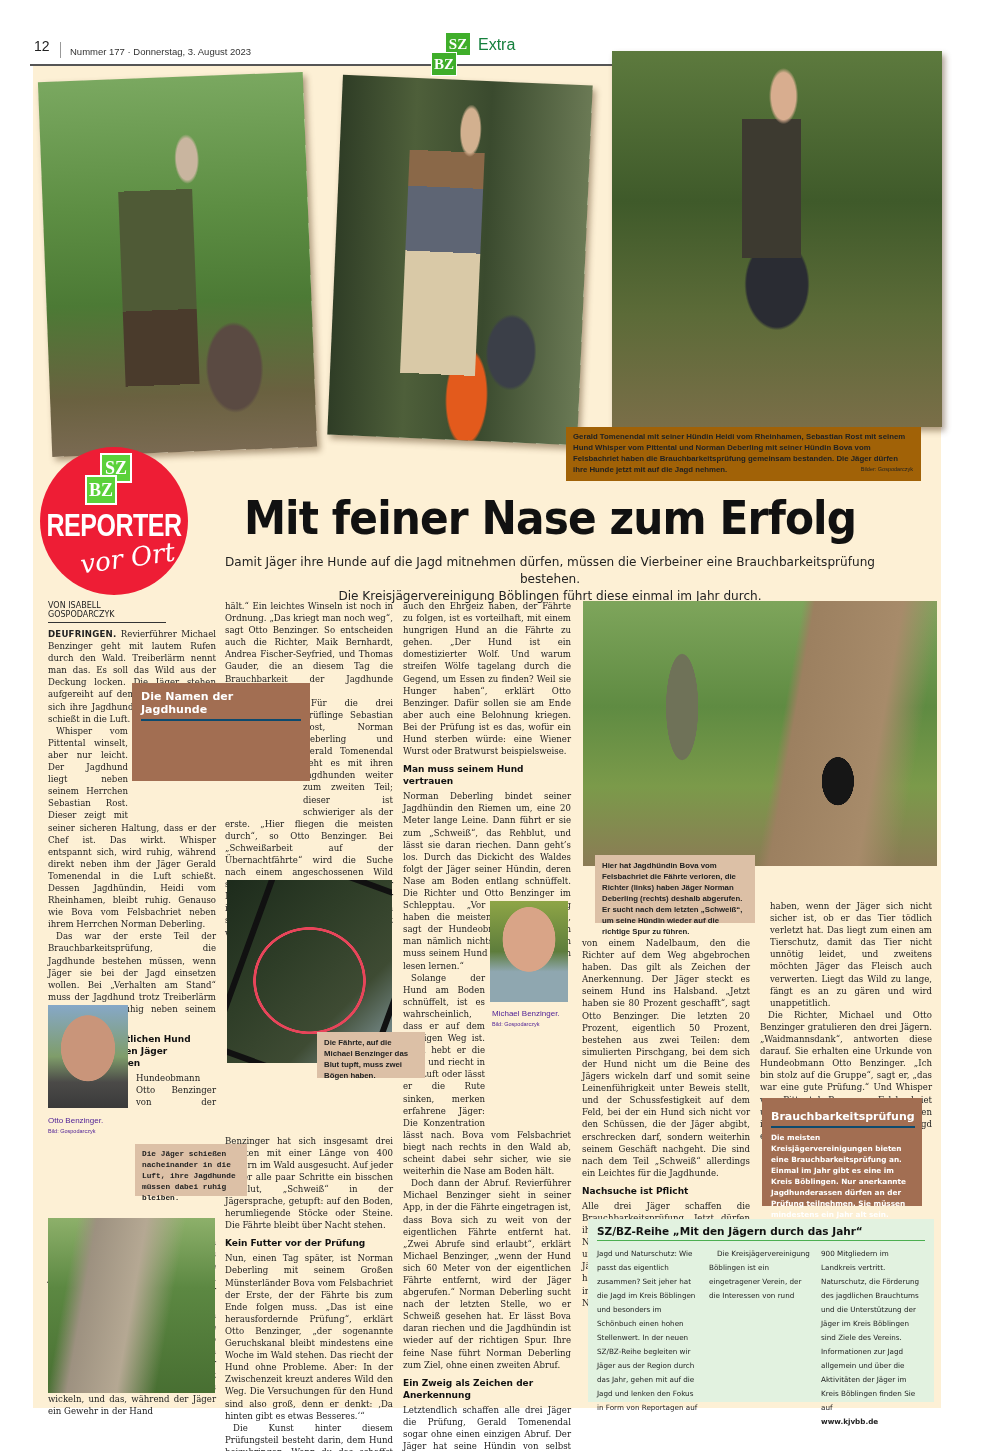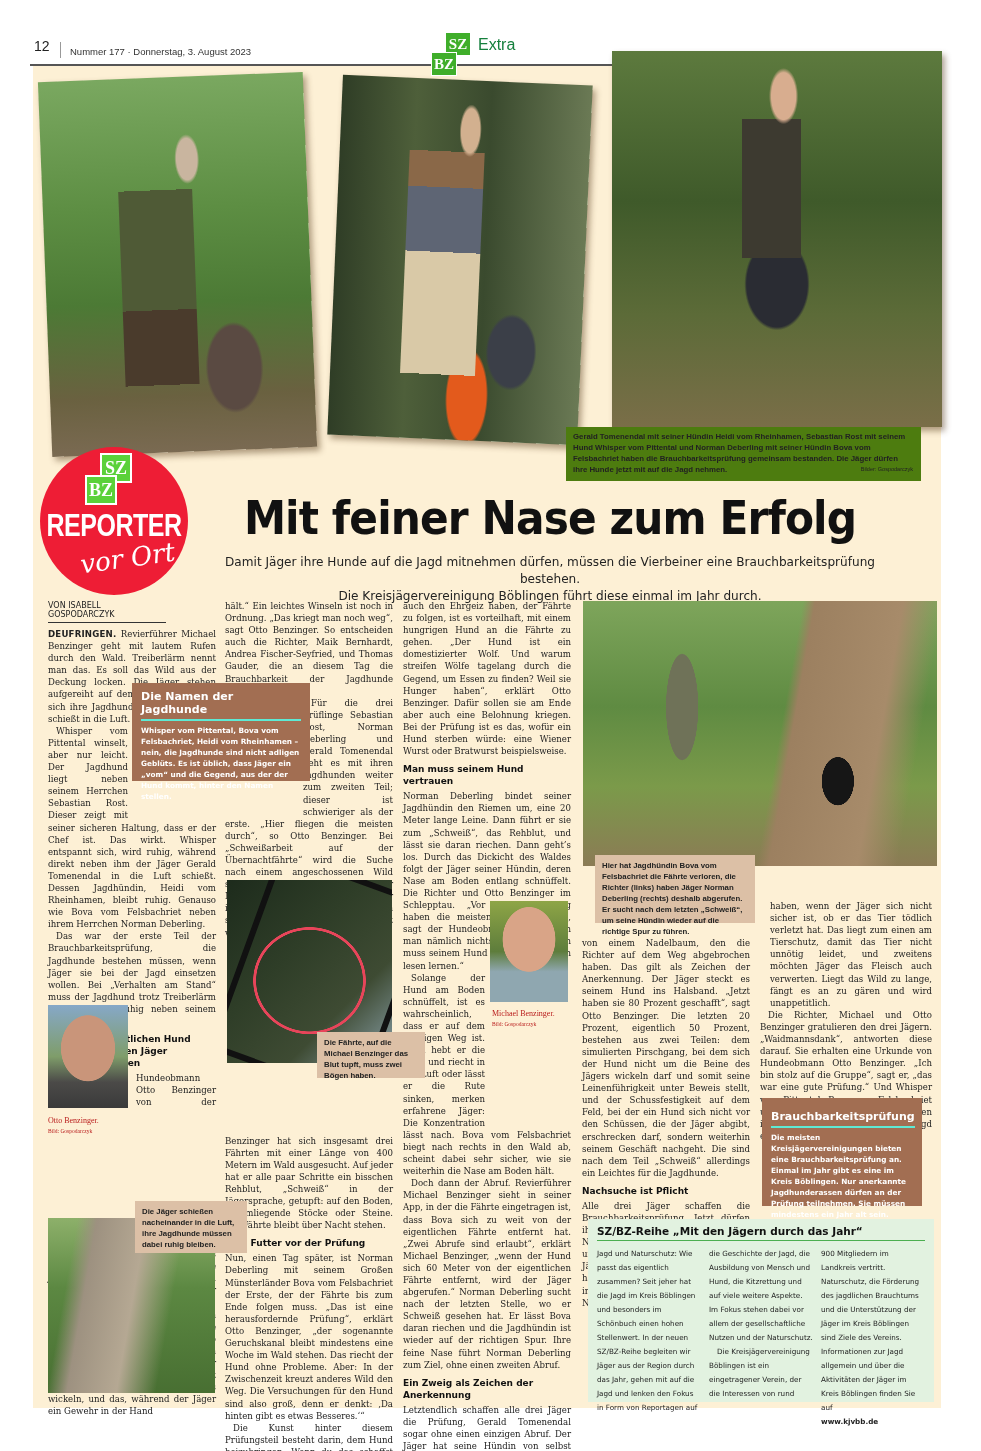--- a/index.html
+++ b/index.html
@@ -36,21 +36,21 @@
       radial-gradient(ellipse at 72% 75%, #3b3f48 0 9%, transparent 10%),
       linear-gradient(90deg, #2f3d26 0%, #4e5f3a 30%, #3a4a2e 60%, #6b7a55 100%); }
   .photo.p3 { left: 612px; top: 51px; width: 330px; height: 376px;
     background:
       radial-gradient(ellipse at 52% 12%, #d8ad8f 0 5%, transparent 6%),
       linear-gradient(180deg, transparent 18%, #3d3a30 18%, #3d3a30 55%, transparent 55%) 48% 0/18% 100% no-repeat,
       radial-gradient(ellipse at 50% 62%, #2a2c33 0 13%, transparent 14%),
       linear-gradient(180deg, #5d7a3e 0%, #3f5a2a 40%, #5c6b38 70%, #7a6e48 100%); }
 
   
-  .cap-top { position: absolute; left: 566px; top: 427px; width: 355px; height: 54px; background: #4d7c0f; padding: 4px 7px; font-family: "Liberation Sans", sans-serif; font-weight: bold; font-size: 7.8px; line-height: 11px; color: #222; z-index: 2; }
+  .cap-top { position: absolute; left: 566px; top: 427px; width: 355px; height: 54px; background: #a16207; padding: 4px 7px; font-family: "Liberation Sans", sans-serif; font-weight: bold; font-size: 7.8px; line-height: 11px; color: #222; z-index: 2; }
   .cap-top .credit { position: absolute; right: 8px; bottom: 6px; font-weight: normal; font-size: 5.5px; }
 
   
   .badge { position: absolute; left: 40px; top: 447px; width: 148px; height: 148px; border-radius: 50%; background: #ee1d35; z-index: 4; }
   .badge .bsq1 { position: absolute; left: 60px; top: 6px; width: 32px; height: 30px; background: #5bd13a; border: 2px solid #fff; color:#fff; font-family:"Liberation Serif",serif; font-weight:bold; font-size: 18px; text-align:center; line-height: 26px; }
   .badge .bsq2 { position: absolute; left: 45px; top: 28px; width: 32px; height: 30px; background: #5bd13a; border: 2px solid #fff; color:#fff; font-family:"Liberation Serif",serif; font-weight:bold; font-size: 18px; text-align:center; line-height: 26px; }
   .badge .reporter { position: absolute; left: 0; width: 148px; top: 64px; text-align: center; font-family: "Liberation Sans", sans-serif; font-weight: bold; font-size: 25px; color: #fff; letter-spacing: -0.5px; transform: scaleY(1.25); }
   .badge .vorort { position: absolute; left: 40px; top: 96px; font-family: "DejaVu Serif", serif; font-style: italic; font-size: 26px; color: #fff; transform: rotate(-8deg); }
 
   
@@ -66,29 +66,29 @@
   .dateline { font-weight: bold; font-family: "DejaVu Sans", sans-serif; letter-spacing: 0.2px; }
 
   .c1 { left: 48px; top: 628px; width: 168px; }
   .c2 { left: 225px; top: 600px; width: 168px; }
   .c3 { left: 403px; top: 600px; width: 168px; }
   .c4 { left: 582px; top: 937px; width: 168px; }
   .c5 { left: 760px; top: 900px; width: 172px; }
 
   
   .infobox { position: absolute; background: #a26e52; color: #fff; padding: 7px 9px; z-index: 2; }
-  .infobox h4 { font-family: "DejaVu Sans", sans-serif; font-size: 11px; font-weight: bold; padding-bottom: 3px; border-bottom: 2px solid #5eead4; display: inline-block; margin-bottom: 4px; }
+  .infobox h4 { font-family: "DejaVu Sans", sans-serif; font-size: 11px; font-weight: bold; padding-bottom: 3px; border-bottom: 2px solid #0c4a6e; display: inline-block; margin-bottom: 4px; }
   .infobox p { font-family: "DejaVu Sans", sans-serif; font-weight: bold; font-size: 7.3px; line-height: 11px; }
   .ib1 { left: 132px; top: 683px; width: 178px; height: 98px; }
   .ib2 { left: 762px; top: 1098px; width: 160px; height: 108px; }
 
   
   .cap { position: absolute; background: #dcc0a6; padding: 5px 7px; font-family: "Liberation Sans", sans-serif; font-weight: bold; font-size: 7.8px; line-height: 11px; color: #222; z-index: 2; }
   .cap-phone { left: 317px; top: 1032px; width: 108px; height: 46px; }
-  .cap-shoot { left: 135px; top: 1201px; width: 112px; height: 52px; }
+  .cap-shoot { left: 135px; top: 1144px; width: 112px; height: 52px; font-family: Liberation Mono, monospace; }
   .cap-forest { left: 595px; top: 855px; width: 160px; height: 68px; }
 
   
   .img { position: absolute; overflow: hidden; }
   .img.phone { left: 227px; top: 880px; width: 165px; height: 183px;
     background:
       radial-gradient(ellipse 35% 30% at 50% 55%, transparent 92%, #e8455a 93%, #e8455a 97%, transparent 98%),
       linear-gradient(135deg, #1d2b1c 0%, #2f3e28 40%, #3e4b33 70%, #8aa0a8 100%); }
   .img.phone::before { content: ""; position:absolute; left: 12px; top: -10px; width: 150px; height: 200px; border: 6px solid #111; border-radius: 18px; transform: rotate(20deg); }
   .img.otto { left: 48px; top: 1005px; width: 80px; height: 103px;
@@ -103,21 +103,21 @@
     background:
       radial-gradient(ellipse 5% 10% at 72% 68%, #161616 0 90%, transparent 92%),
       radial-gradient(ellipse 5% 22% at 28% 40%, #6f7258 0 90%, transparent 92%),
       linear-gradient(100deg, transparent 55%, #9c8060 58%, #a78b6a 80%, transparent 90%),
       linear-gradient(180deg, #7ea55b 0%, #5f8b42 40%, #7b9a4a 70%, #8b7b55 100%); }
   .img.walk { left: 48px; top: 1218px; width: 167px; height: 175px;
     background:
       linear-gradient(100deg, transparent 15%, #9d9180 25%, #b5a893 50%, transparent 70%),
       linear-gradient(180deg, #8db06a 0%, #5c8842 40%, #486f32 100%); }
 
-  .imgcap { position: absolute; font-family: Liberation Serif, serif; color: #b91c1c; }
+  .imgcap { position: absolute; font-family: Liberation Sans, sans-serif; color: #4c1d95; }
   .imgcap .n { font-size: 8px; display: block; }
   .imgcap .c { font-size: 5.5px; display: block; margin-top: 3px; }
   .ic-otto { left: 48px; top: 1116px; }
   .ic-mich { left: 492px; top: 1009px; }
 
   
   .series { position: absolute; left: 588px; top: 1219px; width: 346px; height: 183px; background: #e2f2e0; padding: 6px 9px; }
   .series h4 { font-family: "DejaVu Sans", sans-serif; font-size: 10.5px; font-weight: bold; border-bottom: 1px solid #4caf50; padding-bottom: 3px; margin-bottom: 6px; color: #111; }
   .series .cols { display: flex; gap: 8px; }
   .series .cols div { flex: 1; font-family: "DejaVu Sans", sans-serif; font-size: 7.2px; line-height: 14px; color: #222; }
@@ -171,21 +171,20 @@
   <p>Whisper vom Pittental winselt, aber nur leicht. Der Jagdhund liegt neben seinem Herrchen Sebastian Rost. Dieser zeigt mit seiner sicheren Haltung, dass er der Chef ist. Das wirkt. Whisper entspannt sich, wird ruhig, während direkt neben ihm der Jäger Gerald Tomenendal in die Luft schießt. Dessen Jagdhündin, Heidi vom Rheinhamen, bleibt ruhig. Genauso wie Bova vom Felsbachriet neben ihrem Herrchen Norman Deberling.</p>
   <p>Das war der erste Teil der Brauchbarkeitsprüfung, die Jagdhunde bestehen müssen, wenn Jäger sie bei der Jagd einsetzen wollen. Bei „Verhalten am Stand“ muss der Jagdhund trotz Treiberlärm und Schüssen ruhig neben seinem Herrchen bleiben.</p>
   <h3>Mit einem ängstlichen Hund könnte es für den Jäger gefährlich werden</h3>
   <div style="float:left;width:88px;height:140px;margin-top:24px;"></div>
   <p class="noind">Hundeobmann Otto Benzinger von der Kreisjägervereinigung Böblingen beobachtet das Geschehen aus einiger Entfernung. Er hat die Jagdhunde mit seinem Team zusammen ausgebildet und ist bei der Prüfung seiner Schützlinge dabei.</p>
   <p>„Die Schwierigkeit bei ‚Verhalten am Stand‘ liegt darin, dass manche Hunde Angst haben“, erklärt Otto Benzinger. „Mit einem ängstlichen Hund könnte es gefährlich werden für den Jäger. Der Hund könnte sich mit der Leine um die Beine des Jägers wickeln, und das, während der Jäger ein Gewehr in der Hand</p>
 </div>
 
 <div class="infobox ib1">
   <h4>Die Namen der Jagdhunde</h4>
-  <p>Whisper vom Pittental, Bova vom Felsbachriet, Heidi vom Rheinhamen – nein, die Jagdhunde sind nicht adligen Geblüts. Es ist üblich, dass Jäger ein „vom“ und die Gegend, aus der der Hund kommt, hinter den Namen stellen.</p>
 </div>
 
 <div class="img otto"></div>
 <div class="imgcap ic-otto">
   <span class="n">Otto Benzinger.</span>
   <span class="c">Bild: Gospodarczyk</span>
 </div>
 
 <div class="img walk"></div>
 <div class="cap cap-shoot">Die Jäger schießen nacheinander in die Luft, ihre Jagdhunde müssen dabei ruhig bleiben.</div>
@@ -241,21 +240,20 @@
   <p>Die meisten Kreisjägervereinigungen bieten eine Brauchbarkeitsprüfung an. Einmal im Jahr gibt es eine im Kreis Böblingen. Nur anerkannte Jagdhunderassen dürfen an der Prüfung teilnehmen. Sie müssen mindestens ein Jahr alt sein.</p>
 </div>
 
 <div class="series">
   <h4>SZ/BZ-Reihe „Mit den Jägern durch das Jahr“</h4>
   <div class="cols">
     <div>
         <p>Jagd und Naturschutz: Wie passt das eigentlich zusammen? Seit jeher hat die Jagd im Kreis Böblingen und besonders im Schönbuch einen hohen Stellenwert. In der neuen SZ/BZ-Reihe begleiten wir Jäger aus der Region durch das Jahr, gehen mit auf die Jagd und lenken den Fokus in Form von Reportagen auf</p>
       </div>
     <div>
-      <p>die Geschichte der Jagd, die Ausbildung von Mensch und Hund, die Kitzrettung und auf viele weitere Aspekte. Im Fokus stehen dabei vor allem der gesellschaftliche Nutzen und der Naturschutz.</p>
       <p class="ind">Die Kreisjägervereinigung Böblingen ist ein eingetragener Verein, der die Interessen von rund</p>
     </div>
     <div>
       <p>900 Mitgliedern im Landkreis vertritt. Naturschutz, die Förderung des jagdlichen Brauchtums und die Unterstützung der Jäger im Kreis Böblingen sind Ziele des Vereins. Informationen zur Jagd allgemein und über die Aktivitäten der Jäger im Kreis Böblingen finden Sie auf</p>
       <p class="url">www.kjvbb.de</p>
     </div>
   </div>
 </div>
 
 </body></html>

